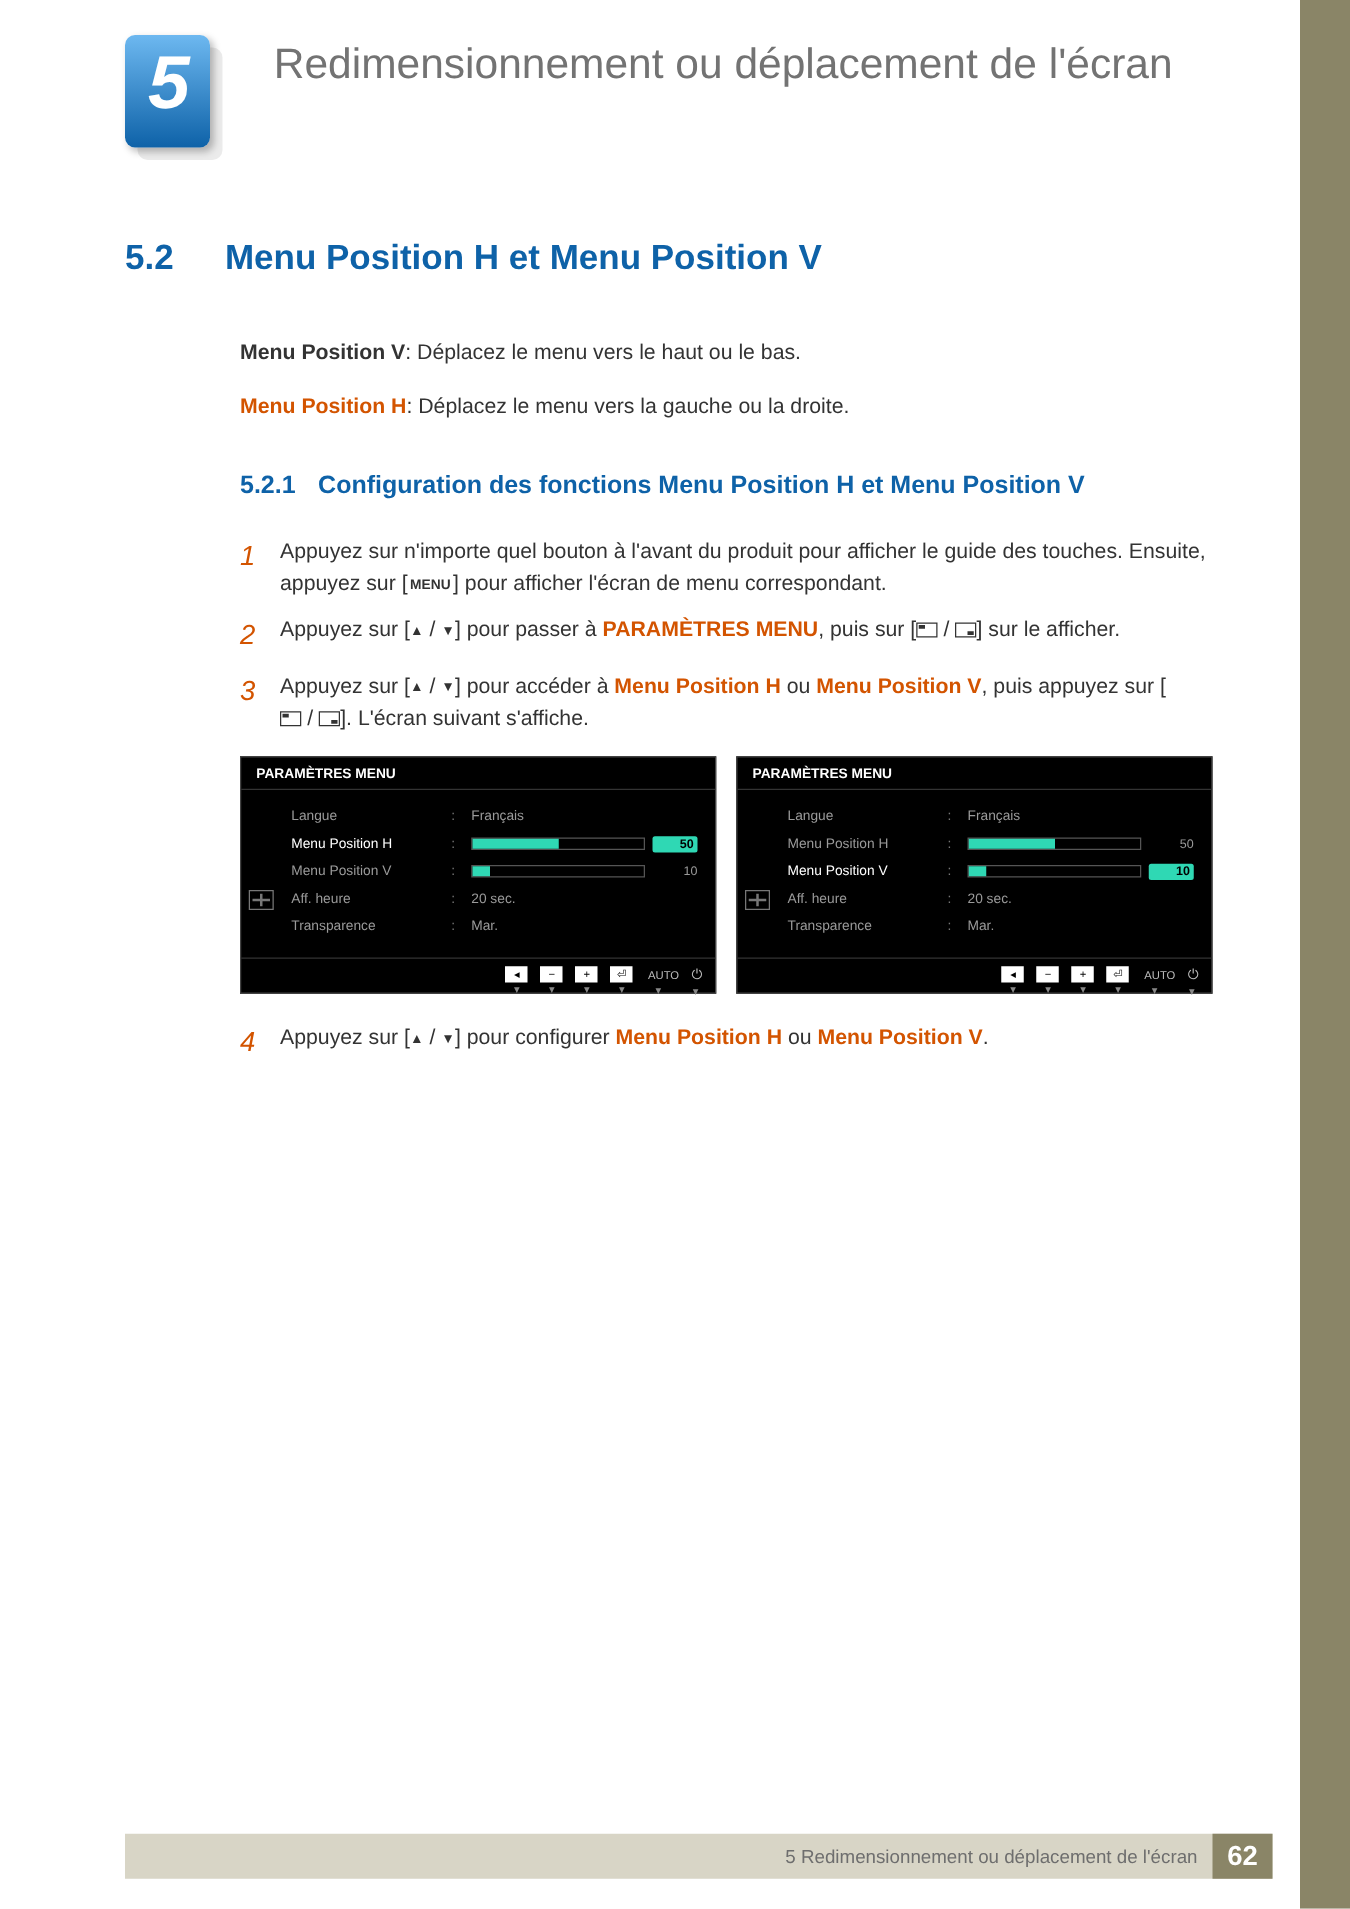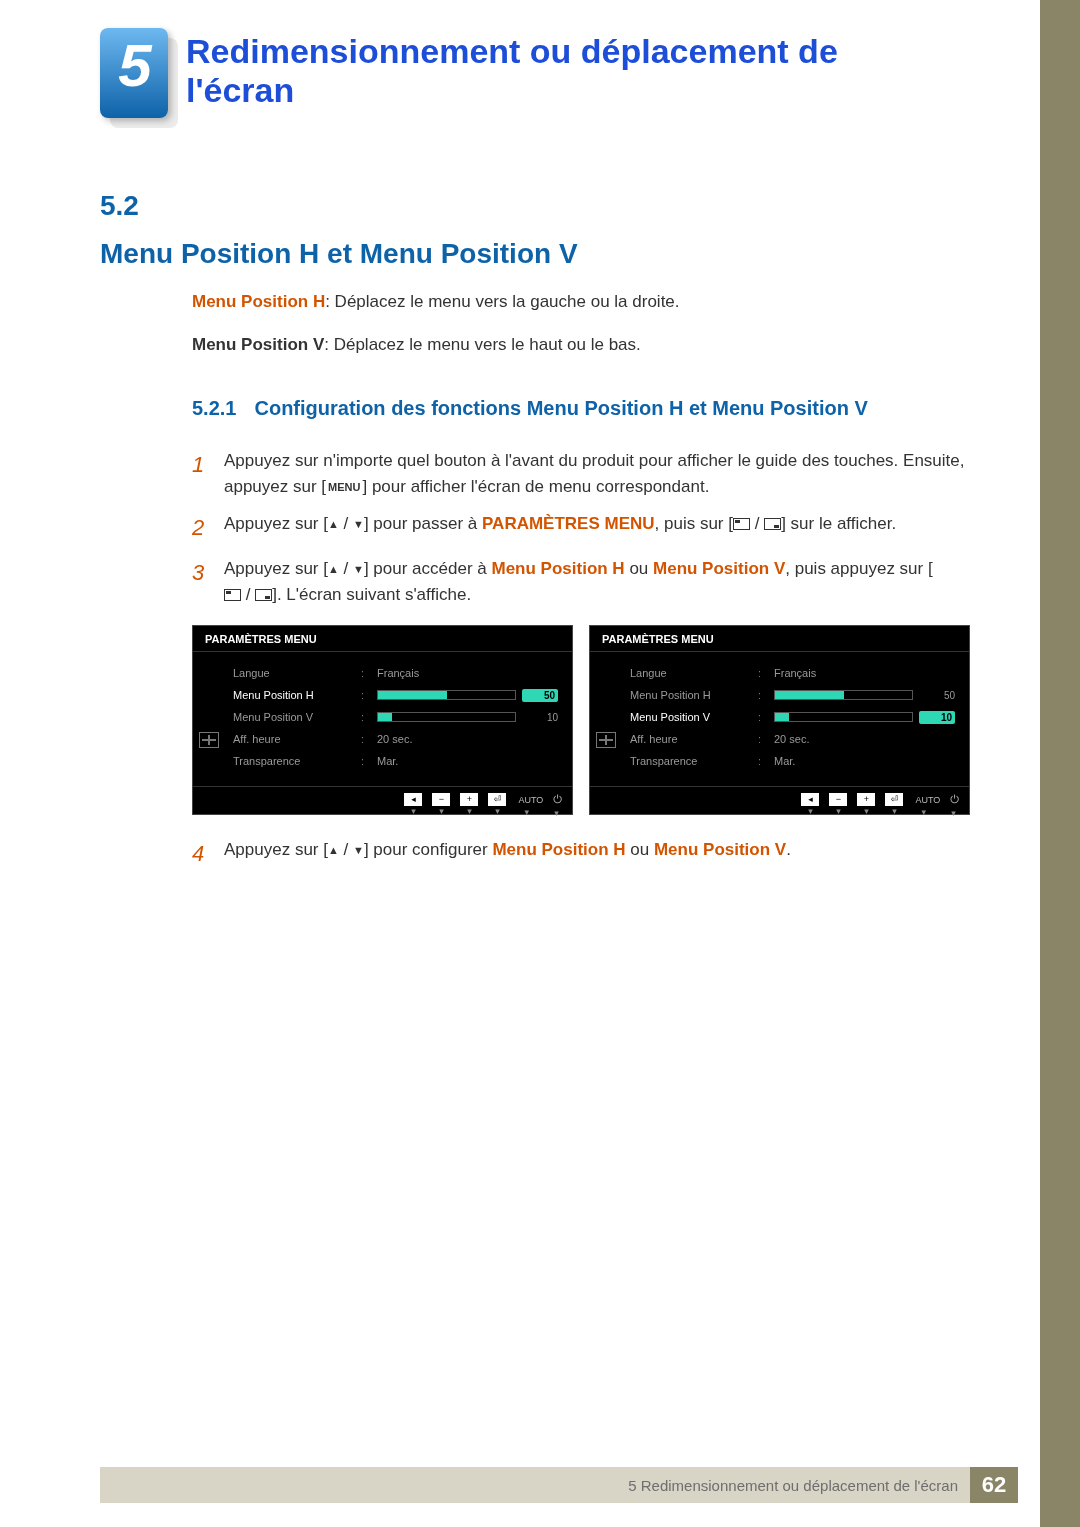--- a/index.html
+++ b/index.html
@@ -45,33 +45,34 @@
     position: absolute;
     left: 0; right: 0; top: 3px;
     text-align: center;
     font-size: 60px;
     font-weight: 700;
     color: #fff;
     font-style: italic;
     letter-spacing: -2px;
   }
   .chapter-title {
-    color: #1d4ed8;
+    color: #737373;
     font-size: 34px;
-    font-weight: 700;
+    font-weight: 400;
     line-height: 1.15;
     max-width: 760px;
     padding-top: 4px;
+    margin-left: 33px;
   }
   .content {
     position: absolute;
     left: 100px; top: 190px;
     width: 870px;
   }
-  .h2-row { display: flex; gap: 16px; margin-bottom: 20px; flex-direction: column; }
+  .h2-row { display: flex; gap: 41px; margin-bottom: 48px; }
   .h2-num { color: #0e62a8; font-size: 28px; font-weight: 700; }
   .h2-text { color: #0e62a8; font-size: 28px; font-weight: 700; }
   .para { margin: 0 0 18px 92px; font-size: 17px; line-height: 1.45; }
   .para .b { font-weight: 700; }
   .orange { color: #d35400; font-weight: 700; }
   .h3-row { display: flex; gap: 18px; margin: 40px 0 28px 92px; font-size: 20px; color: #0e62a8; font-weight: 700; }
   .step { display: flex; gap: 14px; margin: 0 0 12px 92px; font-size: 17px; line-height: 1.5; }
   .step-num { color: #d35400; font-style: italic; font-size: 22px; width: 18px; flex-shrink: 0; font-weight: 400; }
   .step-body { flex: 1; }
   .menu-small {
@@ -203,24 +204,24 @@
 </div>
 
 <div class="content">
 
   <div class="h2-row">
     <div class="h2-num">5.2</div>
     <div class="h2-text">Menu Position H et Menu Position V</div>
   </div>
 
   <p class="para">
-    <span class="orange">Menu Position H</span><span>: Déplacez le menu vers la gauche ou la droite.</span>
+    <span class="b">Menu Position V</span><span>: Déplacez le menu vers le haut ou le bas.</span>
   </p>
   <p class="para">
-    <span class="b">Menu Position V</span><span>: Déplacez le menu vers le haut ou le bas.</span>
+    <span class="orange">Menu Position H</span><span>: Déplacez le menu vers la gauche ou la droite.</span>
   </p>
 
   <div class="h3-row">
     <span>5.2.1</span>
     <span>Configuration des fonctions Menu Position H et Menu Position V</span>
   </div>
 
   <div class="step">
     <div class="step-num">1</div>
     <div class="step-body">

